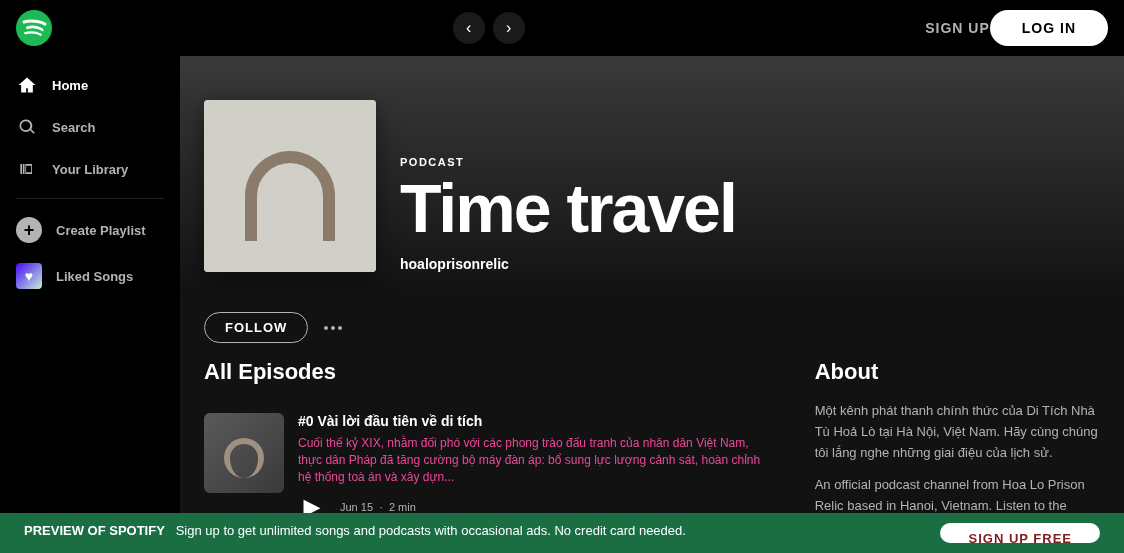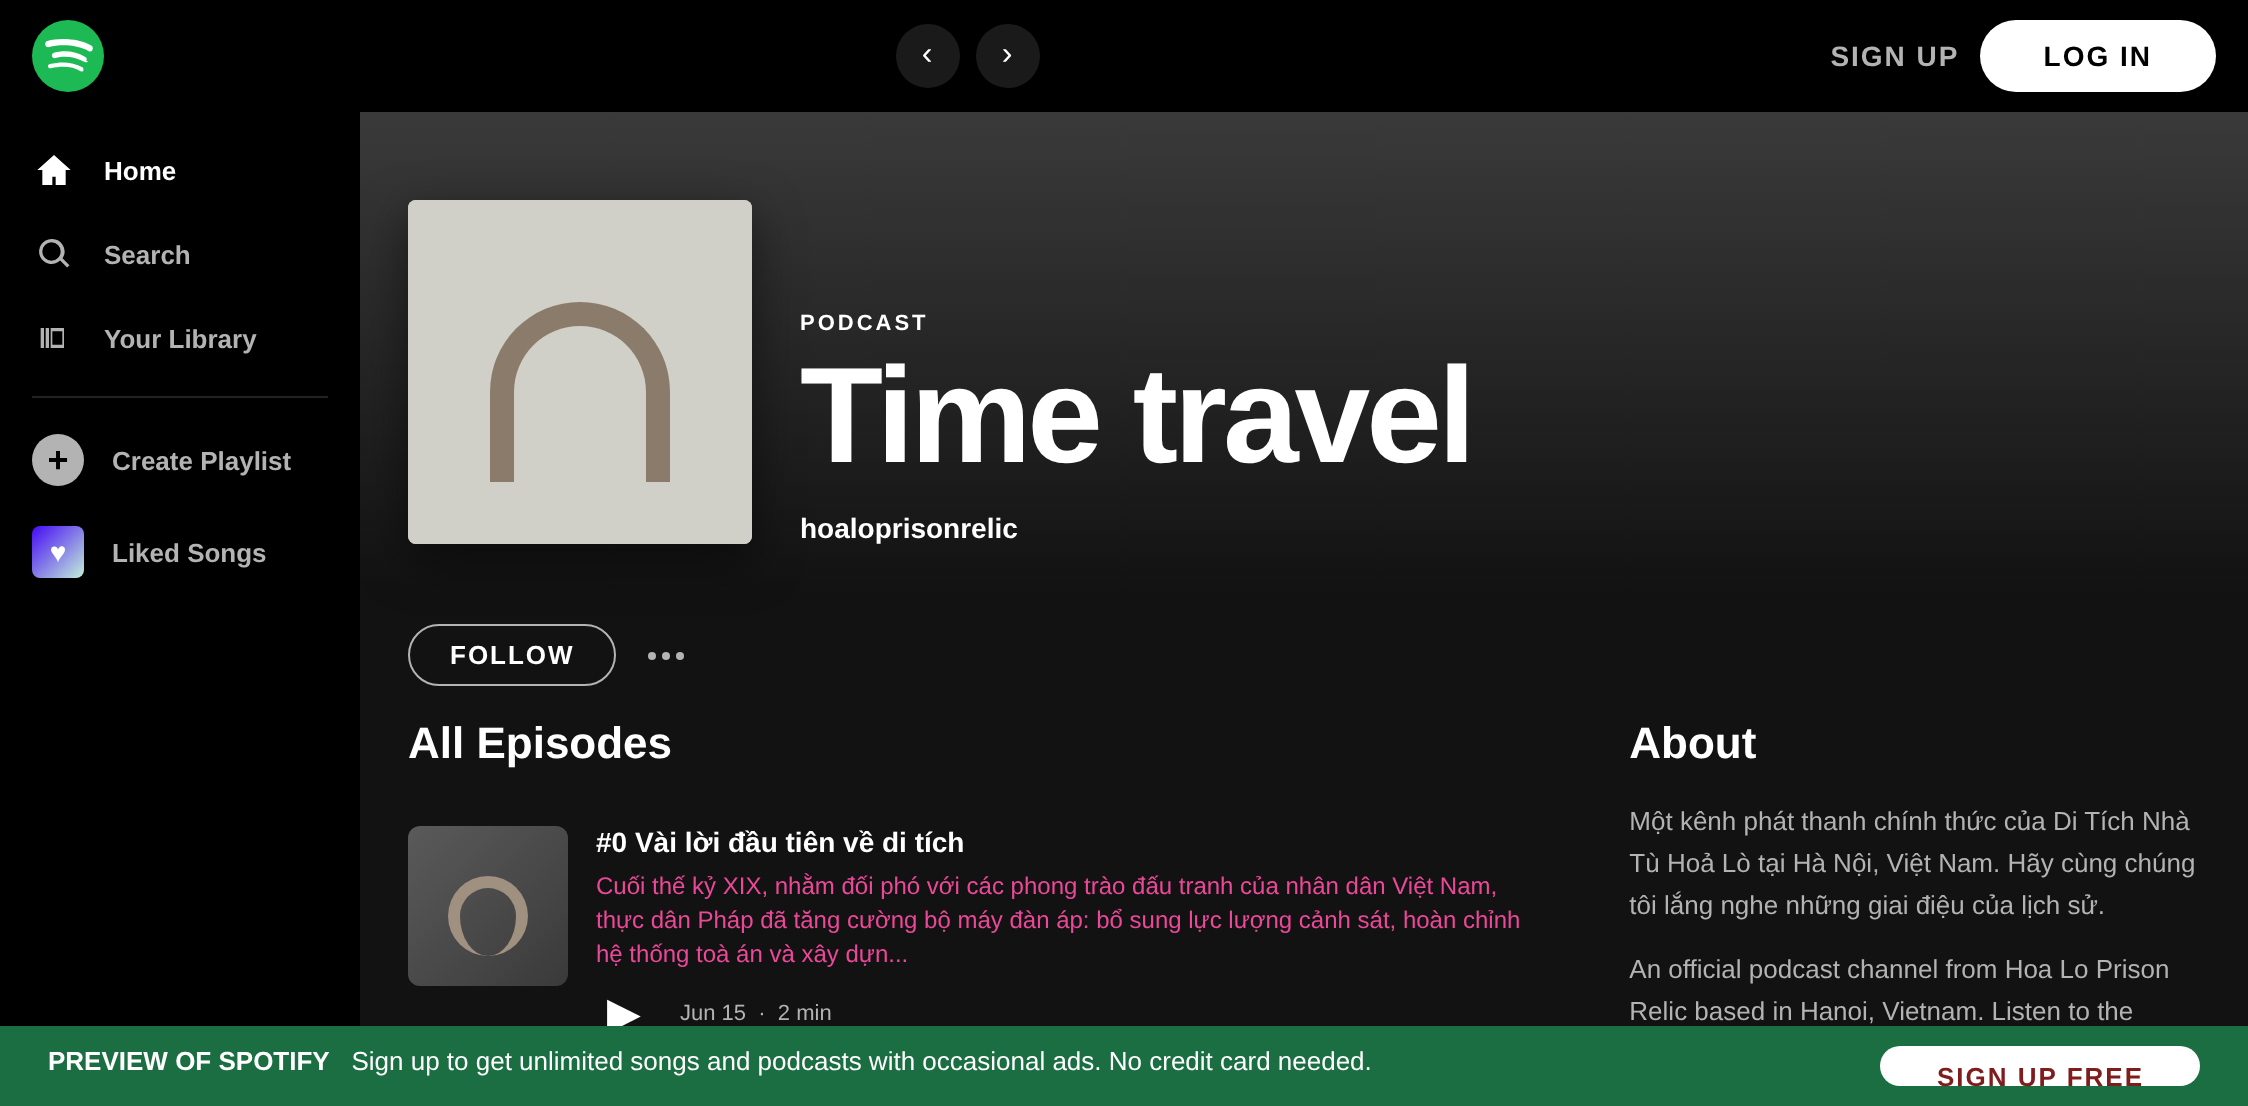--- a/index.html
+++ b/index.html
@@ -46,21 +46,21 @@
       display: flex;
       align-items: center;
       justify-content: center;
       cursor: pointer;
       color: #fff;
       font-size: 16px;
     }
     .top-bar-auth {
       display: flex;
       align-items: center;
-      gap: 10px;
+      gap: 0;
     }
     .sign-up-btn {
       background: transparent;
       border: none;
       color: #b3b3b3;
       font-size: 14px;
       font-weight: 700;
       cursor: pointer;
       text-transform: uppercase;
       letter-spacing: 1px;

